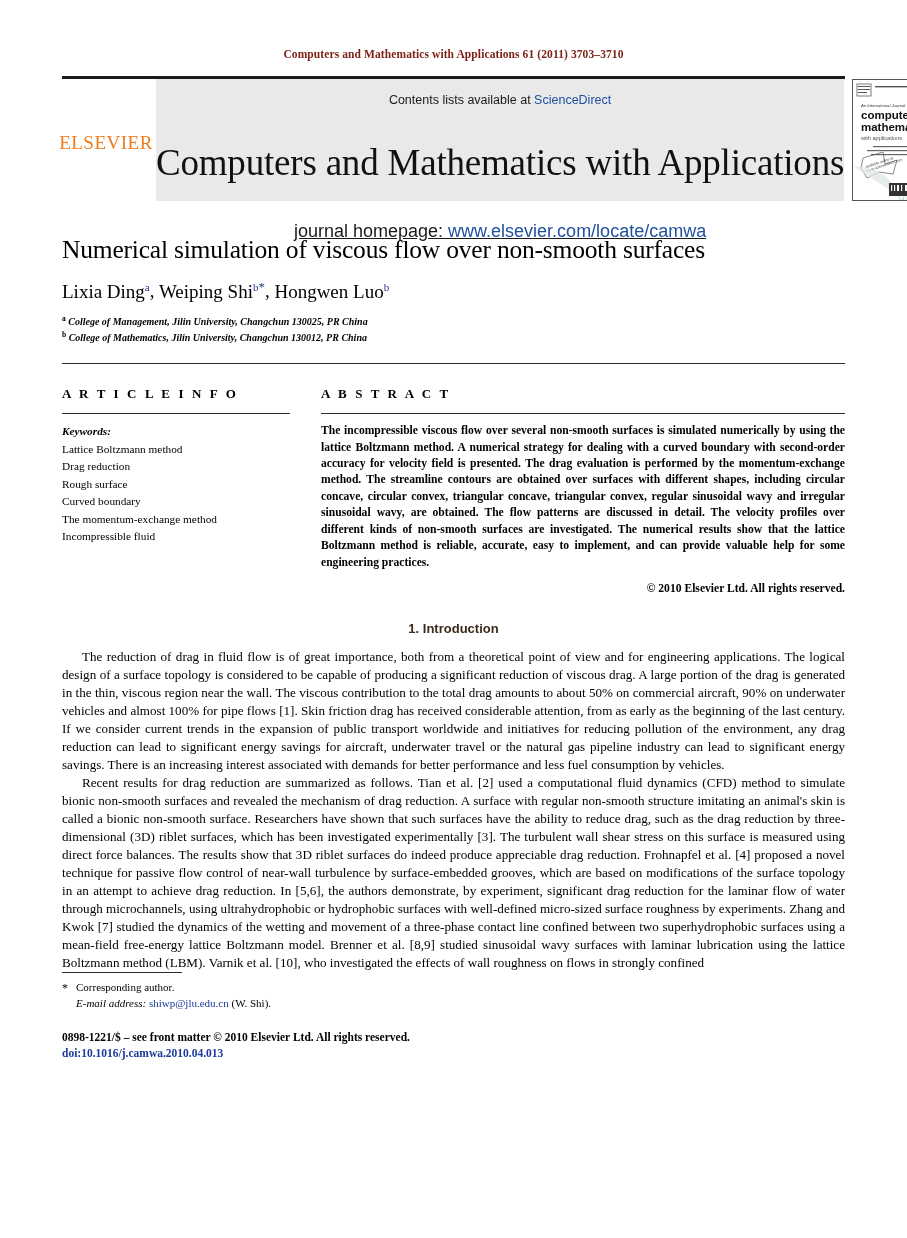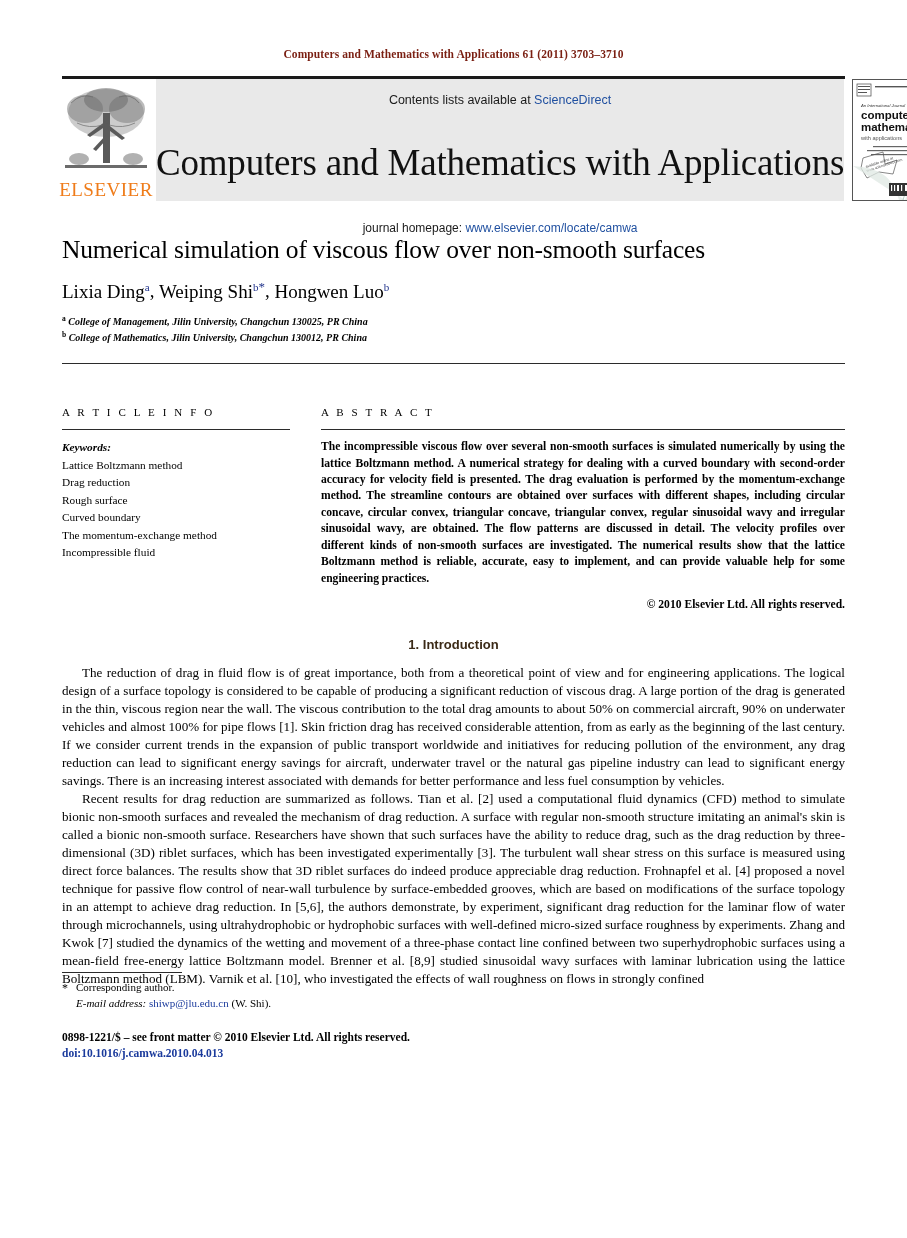--- a/index.html
+++ b/index.html
@@ -39,22 +39,22 @@
     border-top: 3px solid #1a1a1a;
     padding-top: 0;
     display: flex;
     align-items: stretch;
     height: 122px;
   }
   .elsevier-logo {
     width: 88px;
     flex: 0 0 88px;
     display: flex;
-    flex-direction: column;
-    justify-content: flex-start;
+    flex-direction: row;
+    justify-content: center;
     align-items: center;
     padding-top: 4px;
   }
   .tree-svg { display:block; }
   .elsevier-wordmark {
     font-family: "Liberation Serif", serif;
     font-size: 19px;
     letter-spacing: 0.5px;
     color: #ef7c1a;
     line-height: 1;
@@ -86,23 +86,24 @@
   .journal-title {
     font-family: "Liberation Serif", serif;
     font-size: 37px;
     margin-top: 21px;
     color: #111111;
     letter-spacing: -0.2px;
     white-space: nowrap;
   }
   .homepage-line {
     font-family: "Liberation Sans", sans-serif;
-    font-size: 12px;
+    font-size: 18px;
     margin-top: 24px;
     color: #1a1a1a;
+    text-decoration: underline;
   }
   .homepage-line a { color: #2050a0; text-decoration: none; }
 
   .cover-thumb {
     flex: 0 0 100px;
     width: 100px;
     border: 1px solid #555;
     background: #737373;
     box-sizing: border-box;
     position: relative;
@@ -146,24 +147,23 @@
   .info-abstract {
     display: flex;
     margin-top: 22px;
   }
   .col-info { width: 228px; flex: 0 0 228px; }
   .col-gap  { width: 31px; flex: 0 0 31px; }
   .col-abs  { flex: 1 1 auto; }
 
   .section-caps {
     font-family: "Liberation Serif", serif;
-    font-weight: normal;
-    font-size: 11px;
+    font-weight: bold;
+    font-size: 13px;
     letter-spacing: 2.6px;
-    margin-top: 20px;
   }
   .caps-rule {
     border: 0;
     border-top: 1px solid #2b2b2b;
     margin: 11px 0 9px 0;
   }
   .keywords-head {
     font-style: italic;
     font-weight: bold;
     font-size: 11.3px;

